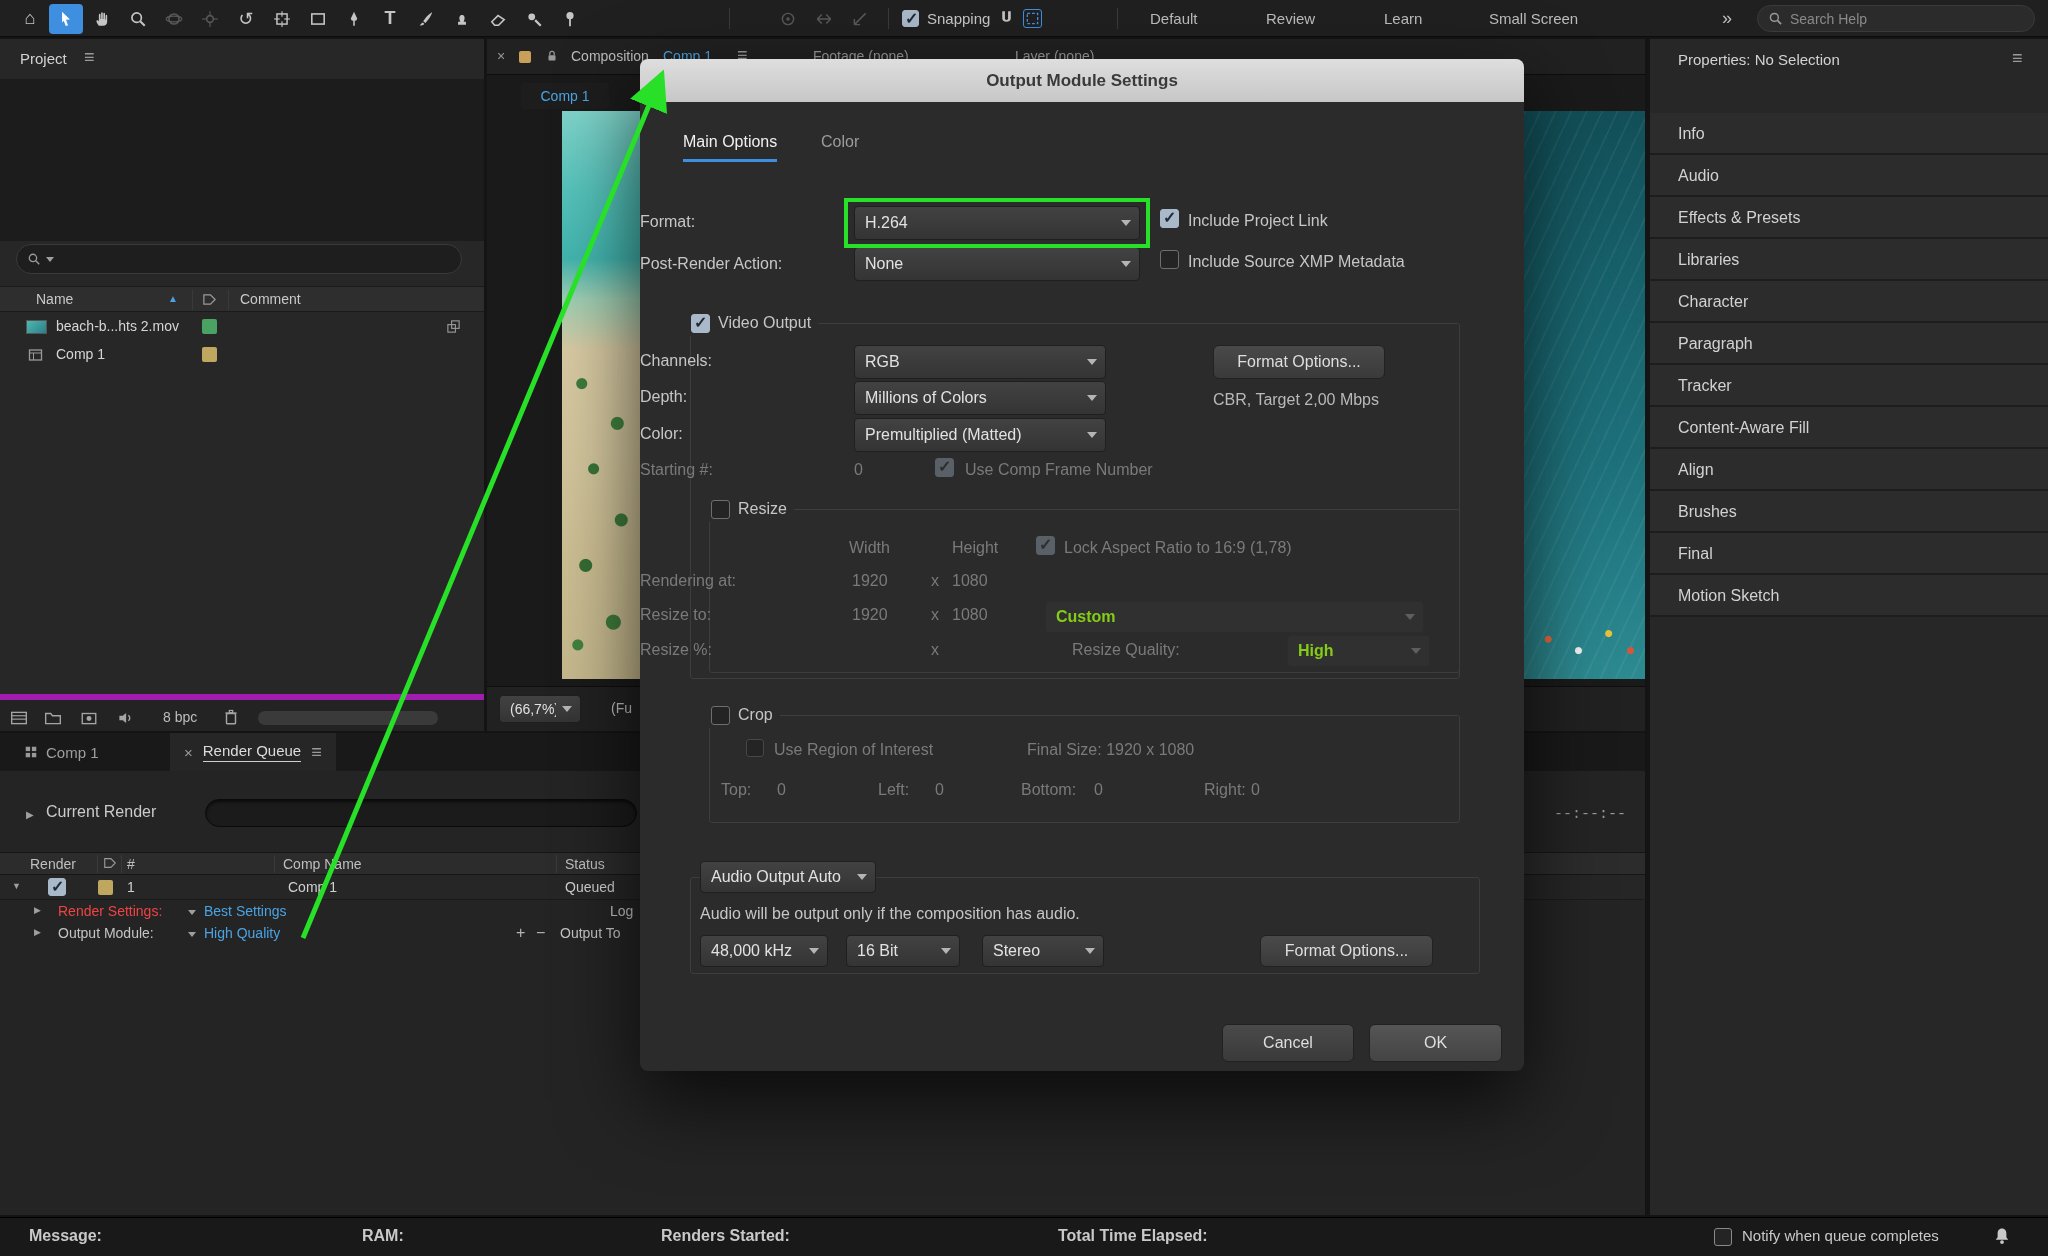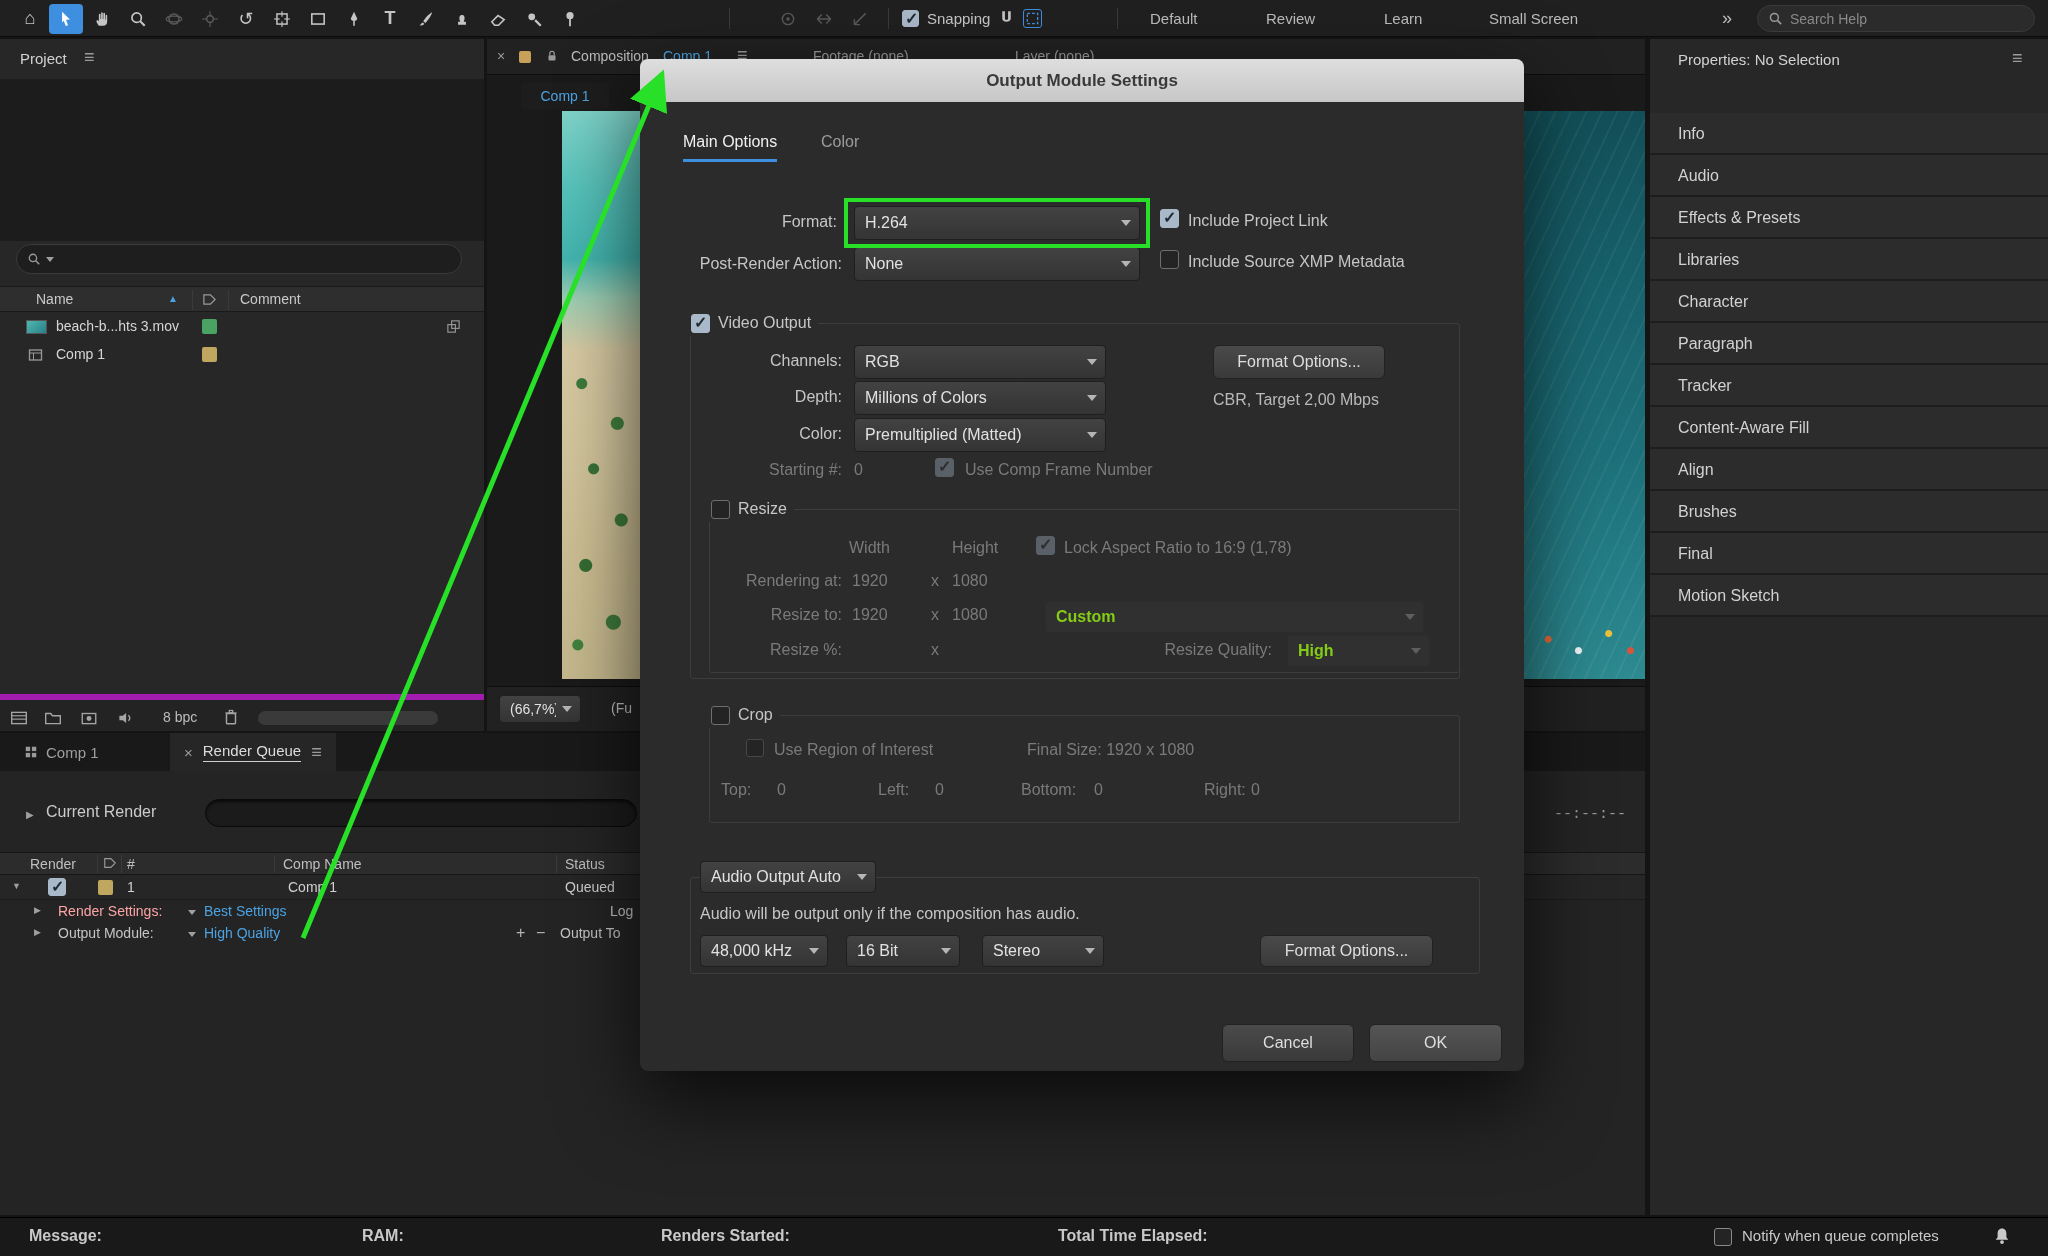--- a/index.html
+++ b/index.html
@@ -1,20 +1,20 @@
 <!DOCTYPE html>
 <html><head>
 <meta charset="utf-8">
 <style>
   * { margin:0; padding:0; box-sizing:border-box; }
   html,body { width:2048px; height:1256px; }
   body { position:relative; background:#141414; font-family:"Liberation Sans",sans-serif; color:#c6c6c6; font-size:15px; overflow:hidden; }
   #app { position:absolute; left:0; top:0; width:2048px; height:1256px; }
   .lbl { position:absolute; font-size:16px; color:#c6c6c6; white-space:nowrap; }
-  .rt { text-align:right; }
+  .rt { }
   .dis { color:#7a7a7a !important; }
   .blue { color:#4ba3e3 !important; }
   .sm { font-size:14px; }
   
   .dd { position:absolute; background:linear-gradient(#424242,#343434); border:1px solid #1f1f1f; border-radius:4px; color:#e2e2e2; display:flex; align-items:center; padding:0 24px 0 10px; font-size:16px; }
   .dd span { white-space:nowrap; overflow:hidden; }
   .dd .tri { position:absolute; right:8px; top:50%; margin-top:-3px; width:0; height:0; border-left:5px solid transparent; border-right:5px solid transparent; border-top:6px solid #b5b5b5; }
   .dd.disabled { background:#303030; color:#84cc16; border-color:#2c2c2c;font-weight:bold; }
   .dd.disabled .tri { border-top-color:#5e5e5e; }
   
@@ -213,21 +213,21 @@
       <span class="lbl" style="left:168px;top:6px;font-size:10px;color:#4ba3e3">▲</span>
       <div class="vsep" style="left:192px;top:3px;height:20px"></div>
       <span style="position:absolute;left:202px;top:5px"><svg width="15" height="15" viewBox="0 0 16 16">
             <path d="M2 3 L9 3 L14 8 L9 13 L2 13 Z" fill="none" stroke="#9a9a9a" stroke-width="1.3"></path>
           </svg></span>
       <div class="vsep" style="left:228px;top:3px;height:20px"></div>
       <span class="lbl sm" style="left:240px;top:4px;color:#c9c9c9">Comment</span>
     </div>
     <div style="position:absolute;left:0;top:274px;width:484px;height:28px">
       <div style="position:absolute;left:26px;top:7px;width:21px;height:14px;border:1px solid #555;background:linear-gradient(135deg,#4fb8ae,#2a7f8a)"></div>
-      <span class="lbl sm" style="left:56px;top:5px;color:#d6d6d6">beach-b...hts 3.mov</span>
+      <span class="lbl sm" style="left:56px;top:5px;color:#d6d6d6">beach-b...hts 2.mov</span>
       <span class="chip" style="left:202px;top:6px;background:#4aa263"></span>
       <span style="position:absolute;left:446px;top:6px"><svg width="15" height="15" viewBox="0 0 16 16">
             <rect x="2" y="6" width="8" height="8" fill="none" stroke="#9a9a9a" stroke-width="1.2"></rect>
             <rect x="6" y="2" width="8" height="8" fill="none" stroke="#9a9a9a" stroke-width="1.2"></rect>
           </svg></span>
     </div>
     <div style="position:absolute;left:0;top:302px;width:484px;height:28px">
       <span style="position:absolute;left:27px;top:6px"><svg width="17" height="16" viewBox="0 0 16 16">
             <rect x="2" y="3" width="12" height="10" fill="none" stroke="#9a9a9a" stroke-width="1.3"></rect>
             <line x1="2" y1="6" x2="14" y2="6" stroke="#9a9a9a"></line>
@@ -354,21 +354,21 @@
     <div style="position:absolute;left:0;top:142px;width:1645px;height:25px;background:#262626;border-bottom:1px solid #1b1b1b">
       <span class="lbl" style="left:12px;top:6px;font-size:9px;color:#9f9f9f">▼</span>
       <span class="cb checked pa" style="left:48px;top:3px;width:18px;height:18px"></span>
       <span class="chip" style="left:98px;top:5px;background:#bfa75f"></span>
       <span class="lbl sm" style="left:127px;top:4px;color:#d0d0d0">1</span>
       <span class="lbl sm" style="left:288px;top:4px;color:#d0d0d0">Comp 1</span>
       <span class="lbl sm" style="left:565px;top:4px;color:#d0d0d0">Queued</span>
     </div>
     <div style="position:absolute;left:0;top:168px;width:1645px;height:22px">
       <span class="lbl" style="left:34px;top:4px;font-size:9px;color:#9f9f9f">▶</span>
-      <span class="lbl sm" style="left:58px;top:2px;color:#fca5a5">Render Settings:</span>
+      <span class="lbl sm" style="left:58px;top:2px;color:#ef4444">Render Settings:</span>
       <i class="tinytri" style="position:absolute;left:188px;top:9px"></i>
       <span class="lbl sm blue" style="left:204px;top:2px">Best Settings</span>
       <span class="lbl sm" style="left:610px;top:2px;color:#c4c4c4">Log</span>
     </div>
     <div style="position:absolute;left:0;top:190px;width:1645px;height:22px">
       <span class="lbl" style="left:34px;top:4px;font-size:9px;color:#9f9f9f">▶</span>
       <span class="lbl sm" style="left:58px;top:2px;color:#c4c4c4">Output Module:</span>
       <i class="tinytri" style="position:absolute;left:188px;top:9px"></i>
       <span class="lbl sm blue" style="left:204px;top:2px">High Quality</span>
       <span class="lbl" style="left:516px;top:1px;color:#b5b5b5">+</span>

